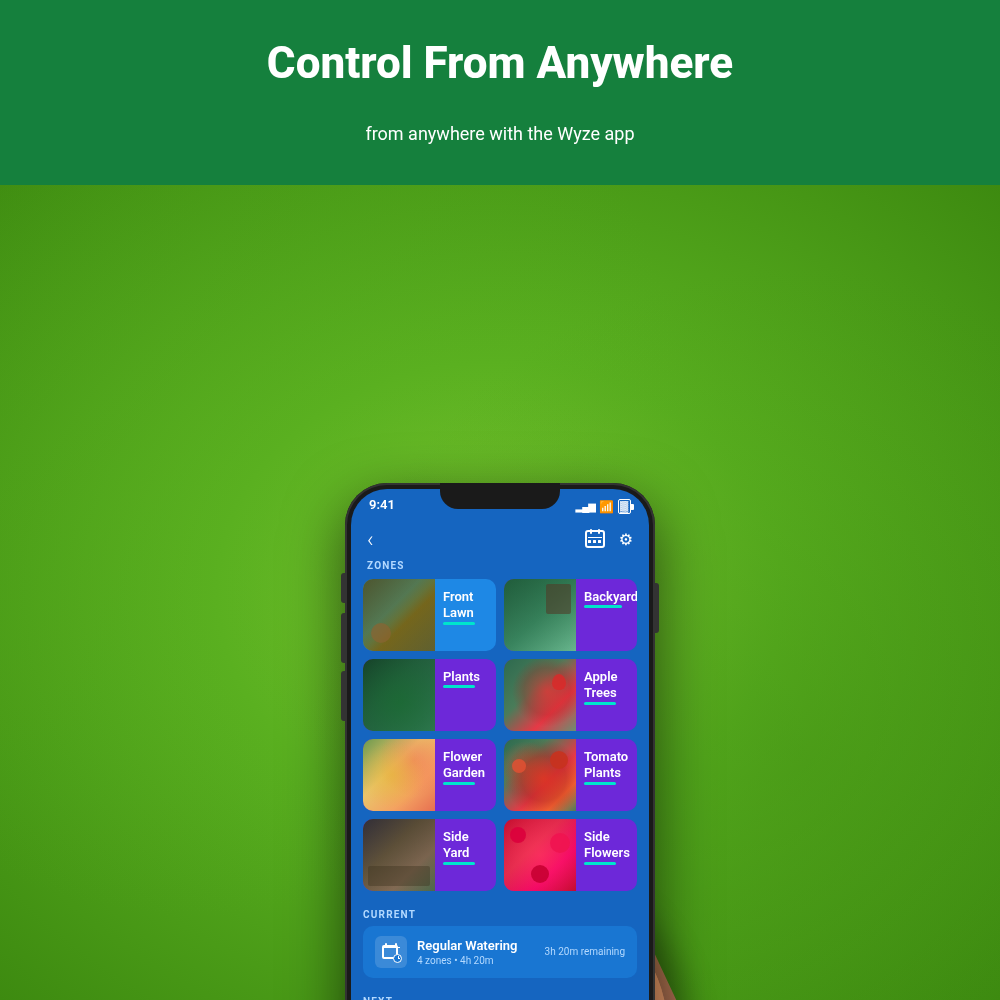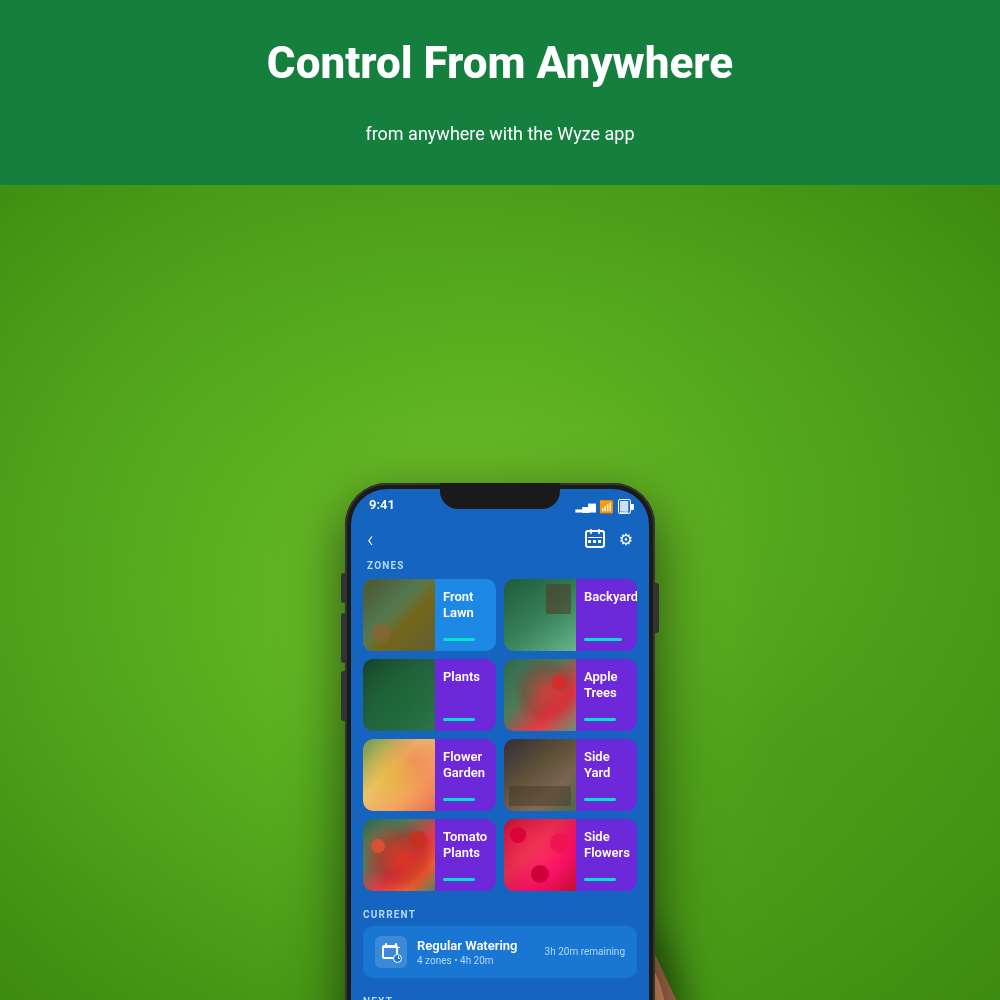--- a/index.html
+++ b/index.html
@@ -209,21 +209,20 @@
       position: absolute;
       inset: 0;
       opacity: 0.4;
     }
 
     .zone-info {
       flex: 1;
       padding: 10px 8px;
       display: flex;
       flex-direction: column;
-      justify-content: space-between;
     }
     .zone-name {
       color: white;
       font-size: 13px;
       font-weight: 600;
       line-height: 1.3;
     }
     .zone-bar {
       height: 3px;
       background: #00e5cc;
@@ -420,38 +419,38 @@
               <div class="zone-thumb flower-garden">
                 <div style="position:absolute; inset:0; background:radial-gradient(circle at 40% 50%, rgba(230,180,50,0.6) 0%, transparent 60%), radial-gradient(circle at 70% 30%, rgba(244,100,80,0.5) 0%, transparent 50%);"></div>
               </div>
               <div class="zone-info">
                 <div class="zone-name">Flower<br>Garden</div>
                 <div class="zone-bar"></div>
               </div>
             </div>
 
             <div class="zone-card">
-              <div class="zone-thumb side-yard">
-                <div style="position:absolute; inset:0; background:linear-gradient(160deg, rgba(40,30,20,0.5) 0%, rgba(80,60,40,0.3) 100%);"></div>
-                <div style="position:absolute; bottom:5px; left:5px; right:5px; height:20px; background:rgba(60,50,30,0.4); border-radius:2px;"></div>
-              </div>
-              <div class="zone-info">
-                <div class="zone-name">Side Yard</div>
-                <div class="zone-bar"></div>
-              </div>
-            </div>
-
-            <div class="zone-card">
               <div class="zone-thumb tomato-plants">
                 <div style="position:absolute; inset:0; background:radial-gradient(circle at 55% 55%, rgba(220,50,30,0.8) 0%, rgba(160,30,20,0.4) 40%, transparent 70%), radial-gradient(circle at 30% 40%, rgba(240,80,50,0.6) 0%, transparent 40%);"></div>
                 <div style="position:absolute; top:12px; right:8px; width:18px; height:18px; background:rgba(200,50,30,0.9); border-radius:50%;"></div>
                 <div style="position:absolute; top:20px; left:8px; width:14px; height:14px; background:rgba(230,80,50,0.8); border-radius:50%;"></div>
               </div>
               <div class="zone-info">
                 <div class="zone-name">Tomato<br>Plants</div>
+                <div class="zone-bar"></div>
+              </div>
+            </div>
+
+            <div class="zone-card">
+              <div class="zone-thumb side-yard">
+                <div style="position:absolute; inset:0; background:linear-gradient(160deg, rgba(40,30,20,0.5) 0%, rgba(80,60,40,0.3) 100%);"></div>
+                <div style="position:absolute; bottom:5px; left:5px; right:5px; height:20px; background:rgba(60,50,30,0.4); border-radius:2px;"></div>
+              </div>
+              <div class="zone-info">
+                <div class="zone-name">Side Yard</div>
                 <div class="zone-bar"></div>
               </div>
             </div>
 
             <div class="zone-card">
               <div class="zone-thumb side-flowers">
                 <div style="position:absolute; inset:0; background:radial-gradient(circle at 50% 50%, rgba(255,50,100,0.6) 0%, rgba(200,0,80,0.3) 100%);"></div>
                 <div style="position:absolute; top:8px; left:6px; width:16px; height:16px; background:rgba(220,0,60,0.9); border-radius:50%;"></div>
                 <div style="position:absolute; top:14px; right:6px; width:20px; height:20px; background:rgba(240,20,80,0.9); border-radius:50%;"></div>
                 <div style="position:absolute; bottom:8px; left:50%; transform:translateX(-50%); width:18px; height:18px; background:rgba(200,0,50,0.9); border-radius:50%;"></div>

